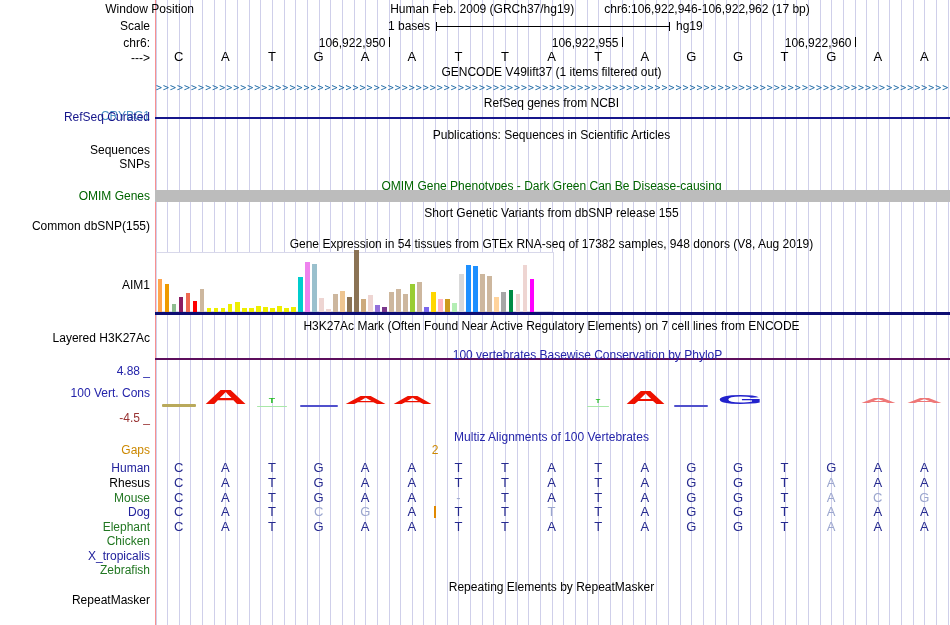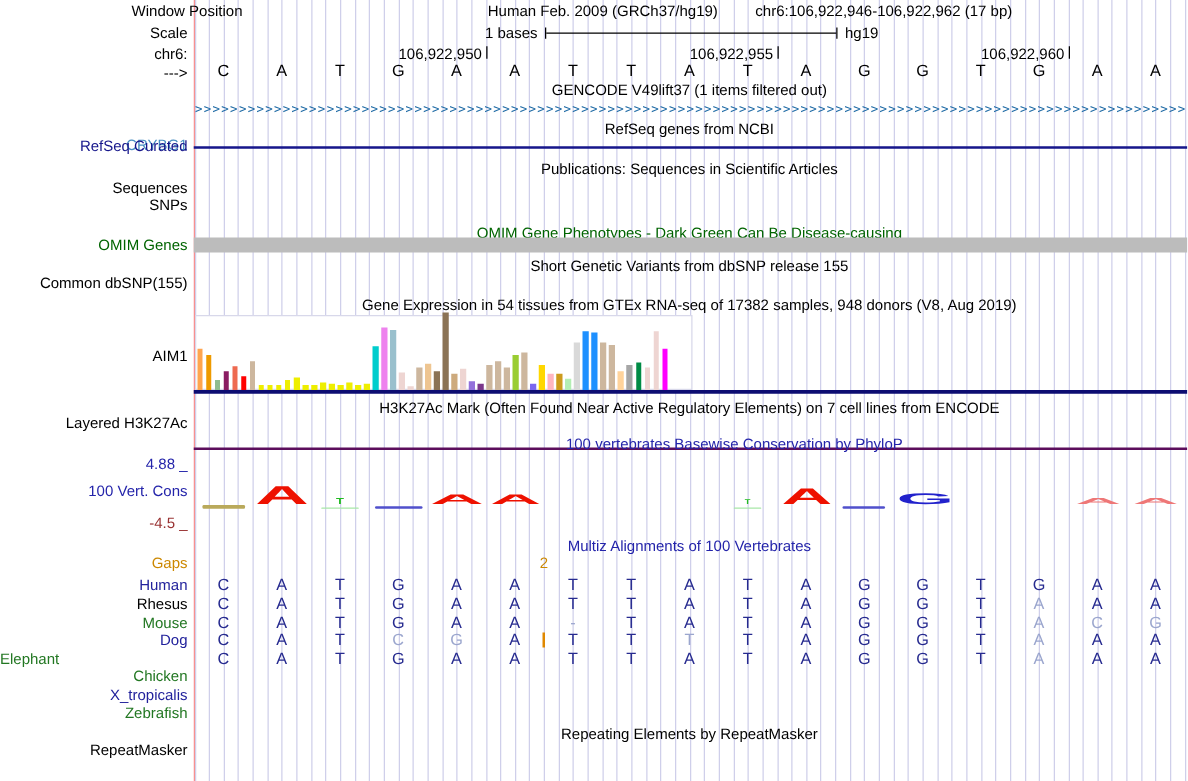--- a/index.html
+++ b/index.html
@@ -332,21 +332,21 @@
       <div style="position: absolute; left: 528.3px; top: 505px; width: 46.6px; text-align: center; font-size: 13px; line-height: 14px; color: rgb(155, 166, 206);">T</div>
       <div style="position: absolute; left: 574.9px; top: 505px; width: 46.6px; text-align: center; font-size: 13px; line-height: 14px; color: rgb(38, 42, 143);">T</div>
       <div style="position: absolute; left: 621.5px; top: 505px; width: 46.6px; text-align: center; font-size: 13px; line-height: 14px; color: rgb(38, 42, 143);">A</div>
       <div style="position: absolute; left: 668.1px; top: 505px; width: 46.6px; text-align: center; font-size: 13px; line-height: 14px; color: rgb(38, 42, 143);">G</div>
       <div style="position: absolute; left: 714.7px; top: 505px; width: 46.6px; text-align: center; font-size: 13px; line-height: 14px; color: rgb(38, 42, 143);">G</div>
       <div style="position: absolute; left: 761.3px; top: 505px; width: 46.6px; text-align: center; font-size: 13px; line-height: 14px; color: rgb(38, 42, 143);">T</div>
       <div style="position: absolute; left: 807.9px; top: 505px; width: 46.6px; text-align: center; font-size: 13px; line-height: 14px; color: rgb(155, 166, 206);">A</div>
       <div style="position: absolute; left: 854.5px; top: 505px; width: 46.6px; text-align: center; font-size: 13px; line-height: 14px; color: rgb(38, 42, 143);">A</div>
       <div style="position: absolute; left: 901.1px; top: 505px; width: 46.6px; text-align: center; font-size: 13px; line-height: 14px; color: rgb(38, 42, 143);">A</div>
       <div style="position: absolute; left: 434.1px; top: 506px; width: 2px; height: 12px; background: rgb(224, 136, 0);"></div>
-      <div style="position: absolute; left: 0px; top: 519.5px; width: 150px; text-align: left; line-height: 14px; color: rgb(34, 119, 34);">Elephant</div>
+      <div style="position: absolute; left: 0px; top: 519.5px; width: 150px; text-align: right; line-height: 14px; color: rgb(34, 119, 34);">Elephant</div>
       <div style="position: absolute; left: 155.5px; top: 519.5px; width: 46.6px; text-align: center; font-size: 13px; line-height: 14px; color: rgb(38, 42, 143);">C</div>
       <div style="position: absolute; left: 202.1px; top: 519.5px; width: 46.6px; text-align: center; font-size: 13px; line-height: 14px; color: rgb(38, 42, 143);">A</div>
       <div style="position: absolute; left: 248.7px; top: 519.5px; width: 46.6px; text-align: center; font-size: 13px; line-height: 14px; color: rgb(38, 42, 143);">T</div>
       <div style="position: absolute; left: 295.3px; top: 519.5px; width: 46.6px; text-align: center; font-size: 13px; line-height: 14px; color: rgb(38, 42, 143);">G</div>
       <div style="position: absolute; left: 341.9px; top: 519.5px; width: 46.6px; text-align: center; font-size: 13px; line-height: 14px; color: rgb(38, 42, 143);">A</div>
       <div style="position: absolute; left: 388.5px; top: 519.5px; width: 46.6px; text-align: center; font-size: 13px; line-height: 14px; color: rgb(38, 42, 143);">A</div>
       <div style="position: absolute; left: 435.1px; top: 519.5px; width: 46.6px; text-align: center; font-size: 13px; line-height: 14px; color: rgb(38, 42, 143);">T</div>
       <div style="position: absolute; left: 481.7px; top: 519.5px; width: 46.6px; text-align: center; font-size: 13px; line-height: 14px; color: rgb(38, 42, 143);">T</div>
       <div style="position: absolute; left: 528.3px; top: 519.5px; width: 46.6px; text-align: center; font-size: 13px; line-height: 14px; color: rgb(38, 42, 143);">A</div>
       <div style="position: absolute; left: 574.9px; top: 519.5px; width: 46.6px; text-align: center; font-size: 13px; line-height: 14px; color: rgb(38, 42, 143);">T</div>

